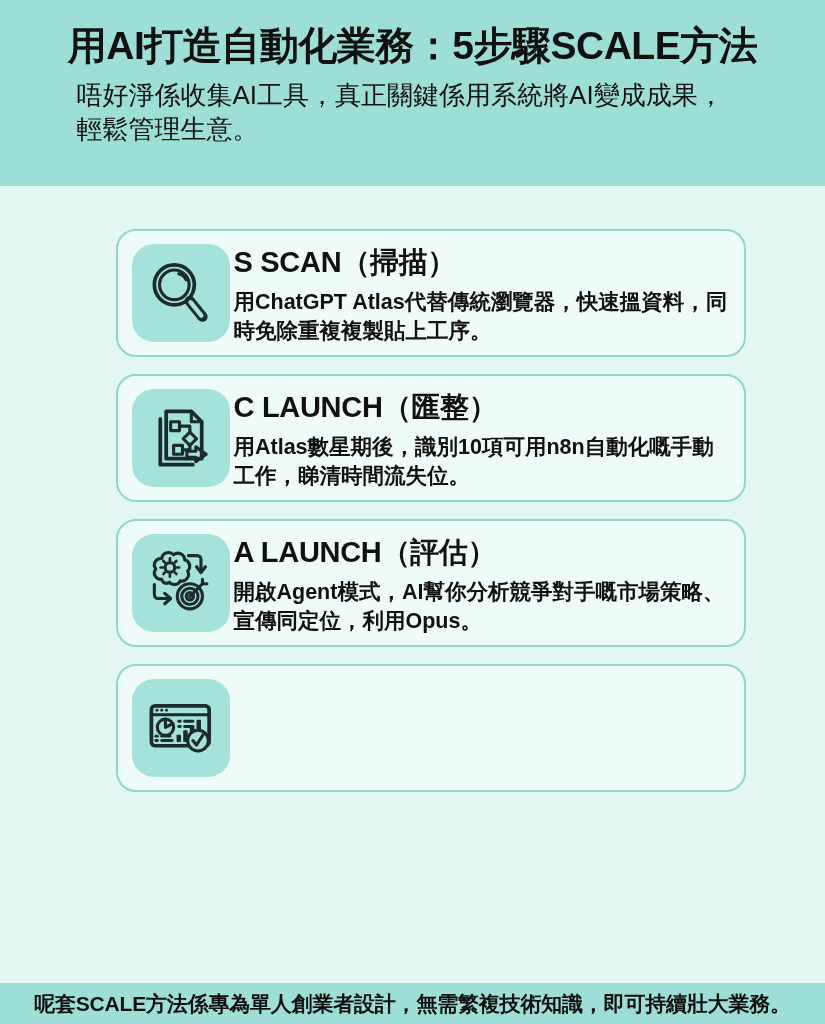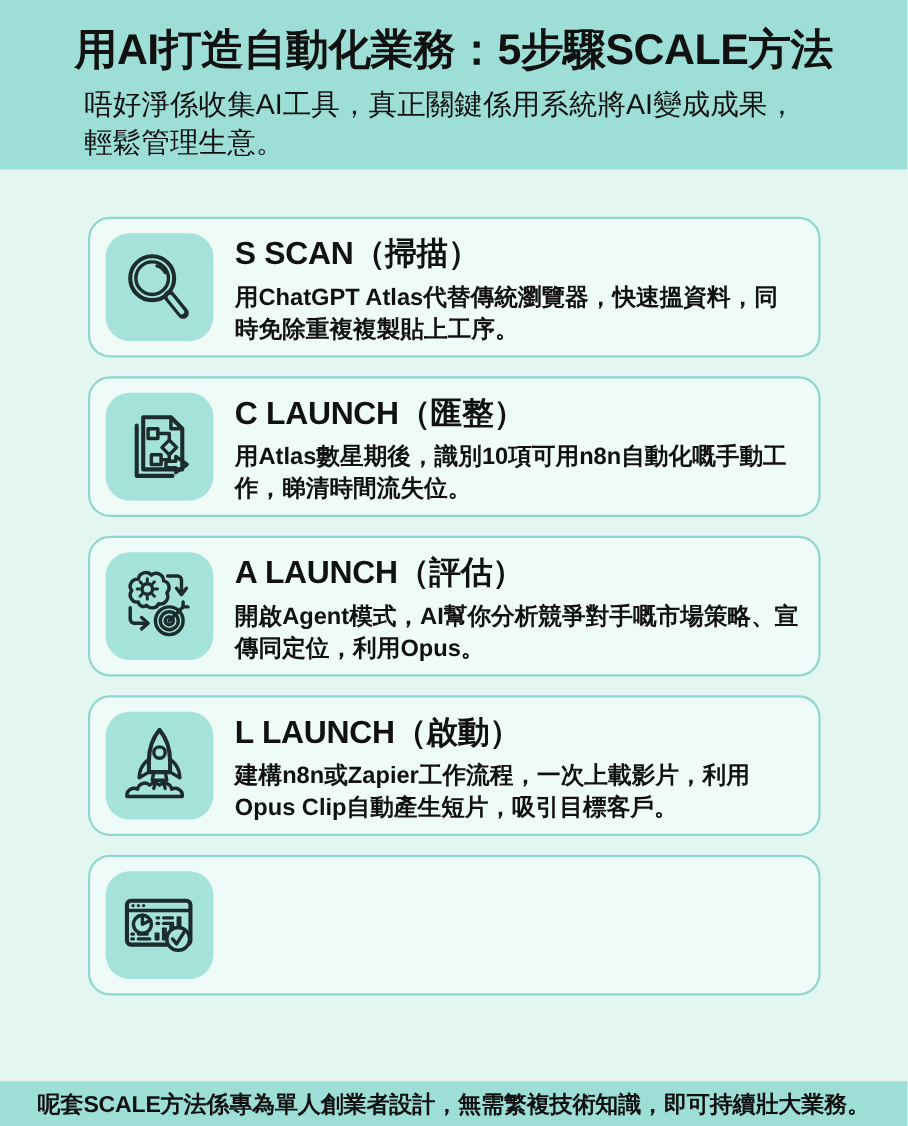--- a/index.html
+++ b/index.html
@@ -11,21 +11,21 @@
     overflow:hidden;
   }
   .page{
     width:825px; height:1024px;
     display:flex; flex-direction:column;
     background:#e4f6f2;
   }
   
   .header{
     background:#9ddfd7;
-    height:154px;
+    height:186px;
     padding-top:24px;
     flex:0 0 auto;
   }
   .header h1{
     text-align:center;
     font-size:39px;
     font-weight:700;
     letter-spacing:-0.5px;
     line-height:1.15;
   }
@@ -43,21 +43,22 @@
     margin:43px auto 0;
     display:flex; flex-direction:column; gap:17px;
   }
   .card{
     height:128px;
     background:#effbf8;
     border:2px solid #8fd6cd;
     border-radius:20px;
     display:flex; align-items:center;
     padding:0 16px 0 14px;
-    gap:20px;
+    gap:4px;
+    margin-left:36px;
   }
   .icon-tile{
     width:98px; height:98px; min-width:98px;
     background:#a4e2da;
     border-radius:22px;
     display:flex; align-items:center; justify-content:center;
   }
   .icon-tile svg{ width:74px; height:74px; display:block; }
   .ink{ stroke:#1c2b2b; fill:none; stroke-width:5; stroke-linecap:round; stroke-linejoin:round; }
   .ink-thin{ stroke:#1c2b2b; fill:none; stroke-width:4.2; stroke-linecap:round; stroke-linejoin:round; }
@@ -163,37 +164,20 @@
             <line class="ink-thin" x1="62" y1="68" x2="79" y2="51"></line>
             <path class="ink-thin" d="M79 51 l6 0 M79 51 l0 -6"></path>
           </svg>
         </div>
         <div class="card-text">
           <div class="card-title">A LAUNCH（評估）</div>
           <div class="card-desc">開啟Agent模式，AI幫你分析競爭對手嘅市場策略、宣傳同定位，利用Opus。</div>
         </div>
       </article>
 
-      <article class="card">
-        <div class="icon-tile">
-          <svg viewBox="0 0 100 100" aria-hidden="true">
-            <path class="ink" d="M50 6 C59 17 63 30 63 44 V58 H37 V44 C37 30 41 17 50 6 Z"></path>
-            <circle class="ink-thin" cx="50" cy="34" r="7"></circle>
-            <path class="ink-thin" d="M37 42 C29 48 25 56 25 65 L37 58"></path>
-            <path class="ink-thin" d="M63 42 C71 48 75 56 75 65 L63 58"></path>
-            <path class="ink-thin" d="M43 58 L41 68 H59 L57 58"></path>
-            <path class="ink-thin" d="M45 71 L43 78 M55 71 L57 78"></path>
-            <path class="ink-thin" d="M10 88 c-1 -8 7 -12 13 -9 c1 -7 10 -10 15 -5 c3 -3 9 -3 12 0 c5 -5 14 -2 15 5 c6 -3 14 1 13 9 z"></path>
-          </svg>
-        </div>
-        <div class="card-text">
-          <div class="card-title">L LAUNCH（啟動）</div>
-          <div class="card-desc">建構n8n或Zapier工作流程，一次上載影片，利用Opus Clip自動產生短片，吸引目標客戶。</div>
-        </div>
-      </article>
 
       <article class="card">
         <div class="icon-tile">
           <svg viewBox="0 0 100 100" aria-hidden="true">
             <rect class="ink" x="10" y="20" width="78" height="54" rx="5"></rect>
             <line class="ink-thin" x1="10" y1="32" x2="88" y2="32"></line>
             <circle class="ink-fill" cx="17.5" cy="26" r="2"></circle>
             <circle class="ink-fill" cx="24" cy="26" r="2"></circle>
             <circle class="ink-fill" cx="30.5" cy="26" r="2"></circle>
             <circle class="ink-thin" cx="29" cy="49" r="11"></circle>

